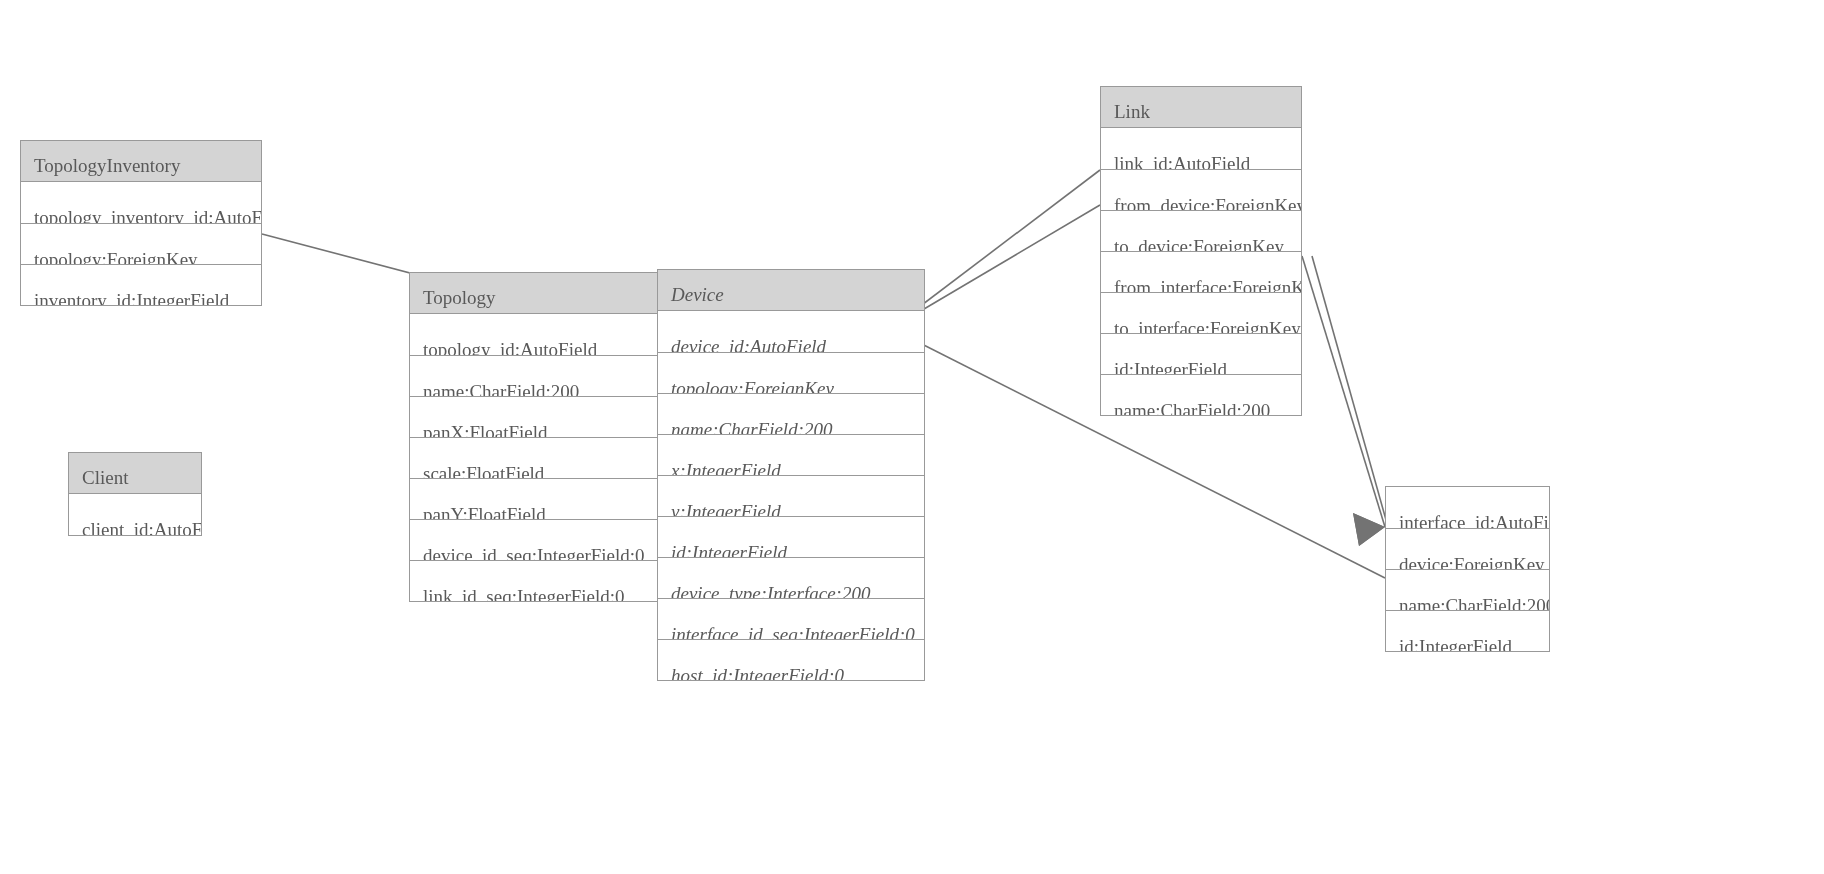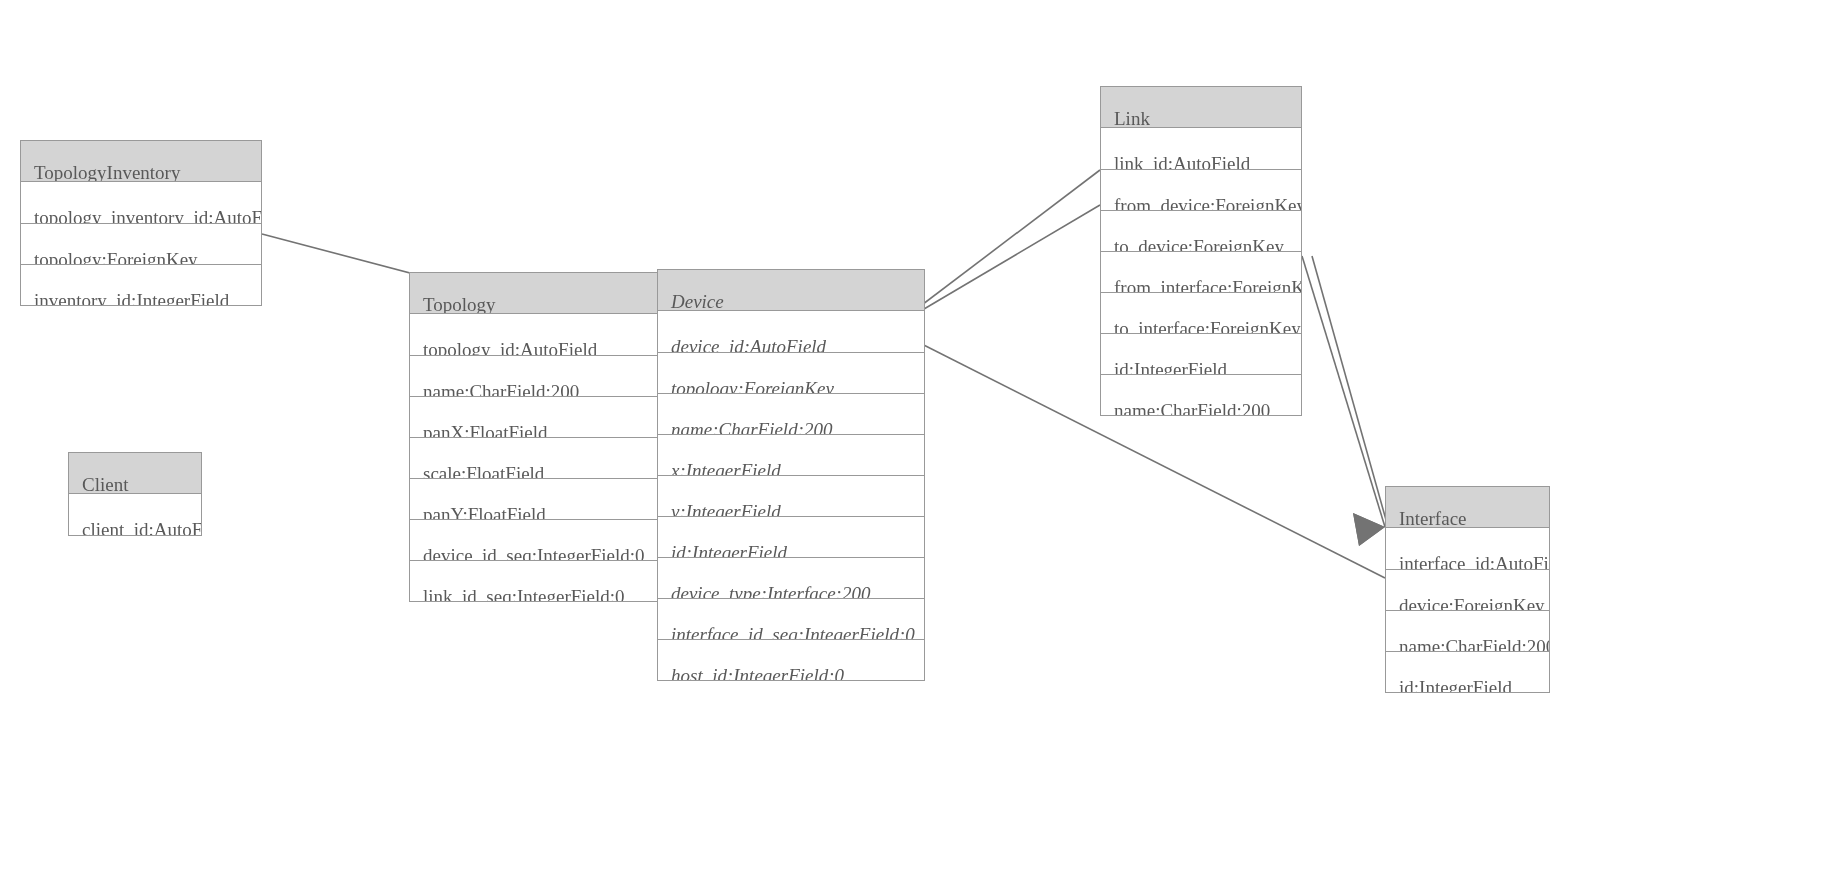--- a/index.html
+++ b/index.html
@@ -34,21 +34,21 @@
     background: #ffffff;
   }
   .entity-header {
     box-sizing: border-box;
     background: #d4d4d4;
     border-bottom: 1px solid #999999;
     color: #595959;
     font-size: 19px;
     line-height: 40px;
     height: 41px;
-    padding: 12px 0 0 13px;
+    padding: 5px 0 0 13px;
     white-space: nowrap;
     overflow: hidden;
   }
   .entity-field {
     box-sizing: border-box;
     border-top: 1px solid #999999;
     color: #595959;
     font-size: 19px;
     line-height: 40px;
     height: 41px;
@@ -147,21 +147,20 @@
           <div class="entity-field">link_id:AutoField</div>
           <div class="entity-field">from_device:ForeignKey</div>
           <div class="entity-field">to_device:ForeignKey</div>
           <div class="entity-field">from_interface:ForeignKey</div>
           <div class="entity-field">to_interface:ForeignKey</div>
           <div class="entity-field">id:IntegerField</div>
           <div class="entity-field">name:CharField:200</div>
         </div>
       </div>
       <div class="entity" style="left: 1385px; top: 486px; width: 165px;">
-        <div class="entity-header">Interface</div>
         <div class="entity-body">
           <div class="entity-field">interface_id:AutoField</div>
           <div class="entity-field">device:ForeignKey</div>
           <div class="entity-field">name:CharField:200</div>
           <div class="entity-field">id:IntegerField</div>
         </div>
       </div>
     </div>
 
 </div>

